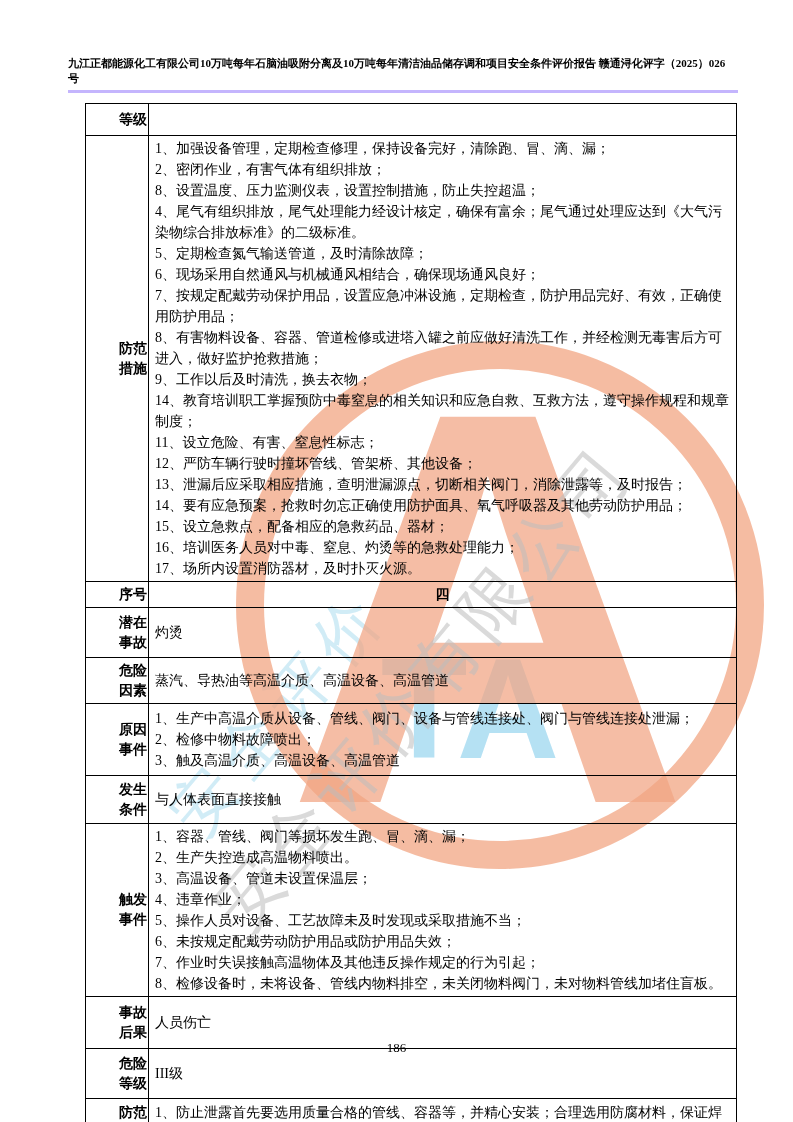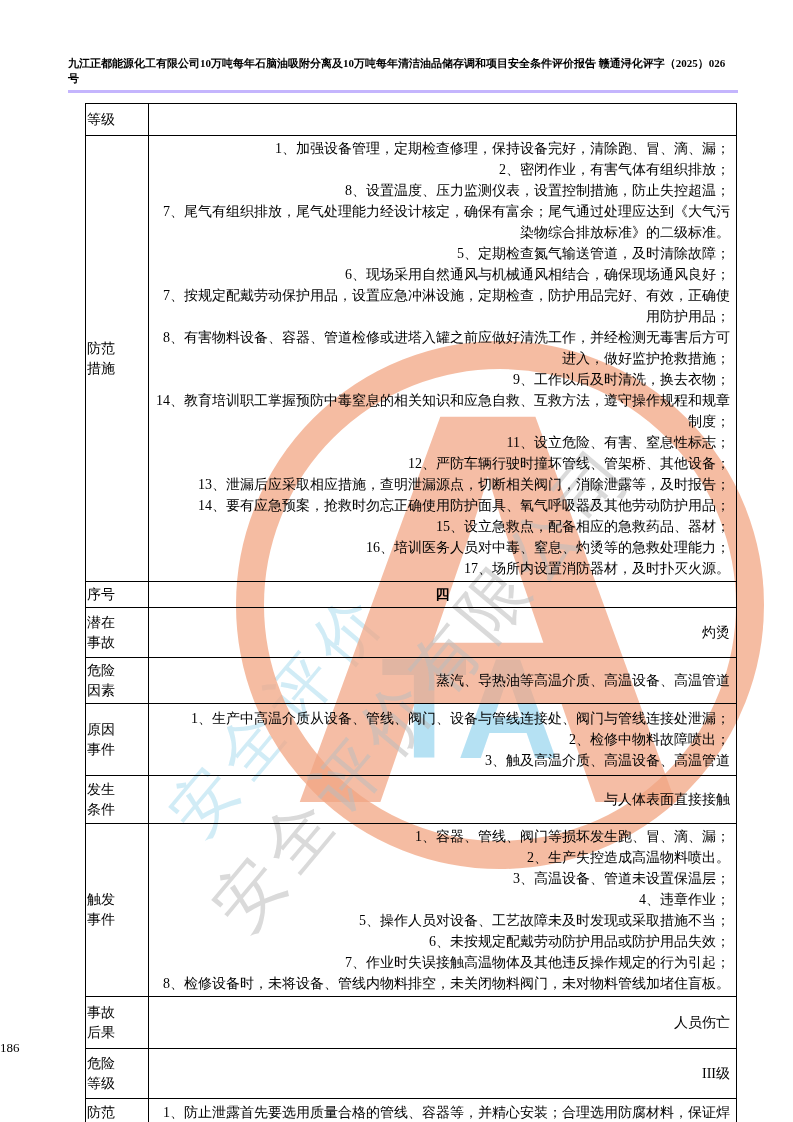--- a/index.html
+++ b/index.html
@@ -16,35 +16,35 @@
   }
   
   .watermark{position:absolute;left:0;top:0;width:793px;height:1122px;z-index:0;pointer-events:none;}
   
   table.doc-table{
     position:absolute;left:85px;top:103px;width:652px;z-index:1;
     border-collapse:collapse;table-layout:fixed;
   }
   table.doc-table td{border:1px solid #000;font-size:14px;vertical-align:middle;background:transparent;}
   td.label{
-    width:60px;text-align:left;font-weight:normal;
+    width:60px;text-align:right;font-weight:bold;
     font-family:"Liberation Sans","DejaVu Sans",sans-serif;
     font-size:15px;line-height:1.4;white-space:pre-line;padding:2px 1px;
   }
-  td.content{padding:2px 6px;line-height:21px;text-align:right;}
+  td.content{padding:2px 6px;line-height:21px;}
   td.center{}
   td.bold-center{text-align:center;font-weight:bold;font-family:"Liberation Sans","DejaVu Sans",sans-serif;}
   .item{line-height:21px;}
   tr.h32{height:32px;} tr.h26{height:26px;} tr.h50{height:50px;}
   tr.h46{height:46px;} tr.h72{height:72px;} tr.h48{height:48px;}
   tr.h52{height:52px;}
   
   .page-number{
     position:absolute;left:0;top:1040px;width:793px;z-index:2;
-    font-size:13px;
+    text-align:center;font-size:13px;
   }
 </style>
 </head>
 <body>
 
 <div class="watermark">
   <svg width="793" height="1122" viewBox="0 0 793 1122" xmlns="http://www.w3.org/2000/svg">
     <text transform="translate(200,840) rotate(-50)" font-family="Liberation Sans, sans-serif" font-size="64" letter-spacing="10" fill="#8fd0ea" opacity="0.40">安全评价</text>
     <text x="470" y="758" text-anchor="middle" font-family="Liberation Sans, sans-serif" font-size="142" font-weight="bold" fill="#a9dcf2" opacity="0.85">TA</text>
     <circle cx="500" cy="605" r="250" fill="none" stroke="#f2a583" stroke-width="28" opacity="0.75"></circle>
@@ -62,21 +62,21 @@
       <td class="content"></td>
     </tr>
 
     <tr>
       <td class="label">防范
 措施</td>
       <td class="content">
         <div class="item">1、加强设备管理，定期检查修理，保持设备完好，清除跑、冒、滴、漏；</div>
         <div class="item">2、密闭作业，有害气体有组织排放；</div>
         <div class="item">8、设置温度、压力监测仪表，设置控制措施，防止失控超温；</div>
-        <div class="item">7、尾气有组织排放，尾气处理能力经设计核定，确保有富余；尾气通过处理应达到《大气污染物综合排放标准》的二级标准。</div>
+        <div class="item">4、尾气有组织排放，尾气处理能力经设计核定，确保有富余；尾气通过处理应达到《大气污染物综合排放标准》的二级标准。</div>
         <div class="item">5、定期检查氮气输送管道，及时清除故障；</div>
         <div class="item">6、现场采用自然通风与机械通风相结合，确保现场通风良好；</div>
         <div class="item">7、按规定配戴劳动保护用品，设置应急冲淋设施，定期检查，防护用品完好、有效，正确使用防护用品；</div>
         <div class="item">8、有害物料设备、容器、管道检修或进塔入罐之前应做好清洗工作，并经检测无毒害后方可进入，做好监护抢救措施；</div>
         <div class="item">9、工作以后及时清洗，换去衣物；</div>
         <div class="item">14、教育培训职工掌握预防中毒窒息的相关知识和应急自救、互救方法，遵守操作规程和规章制度；</div>
         <div class="item">11、设立危险、有害、窒息性标志；</div>
         <div class="item">12、严防车辆行驶时撞坏管线、管架桥、其他设备；</div>
         <div class="item">13、泄漏后应采取相应措施，查明泄漏源点，切断相关阀门，消除泄露等，及时报告；</div>
         <div class="item">14、要有应急预案，抢救时勿忘正确使用防护面具、氧气呼吸器及其他劳动防护用品；</div>

